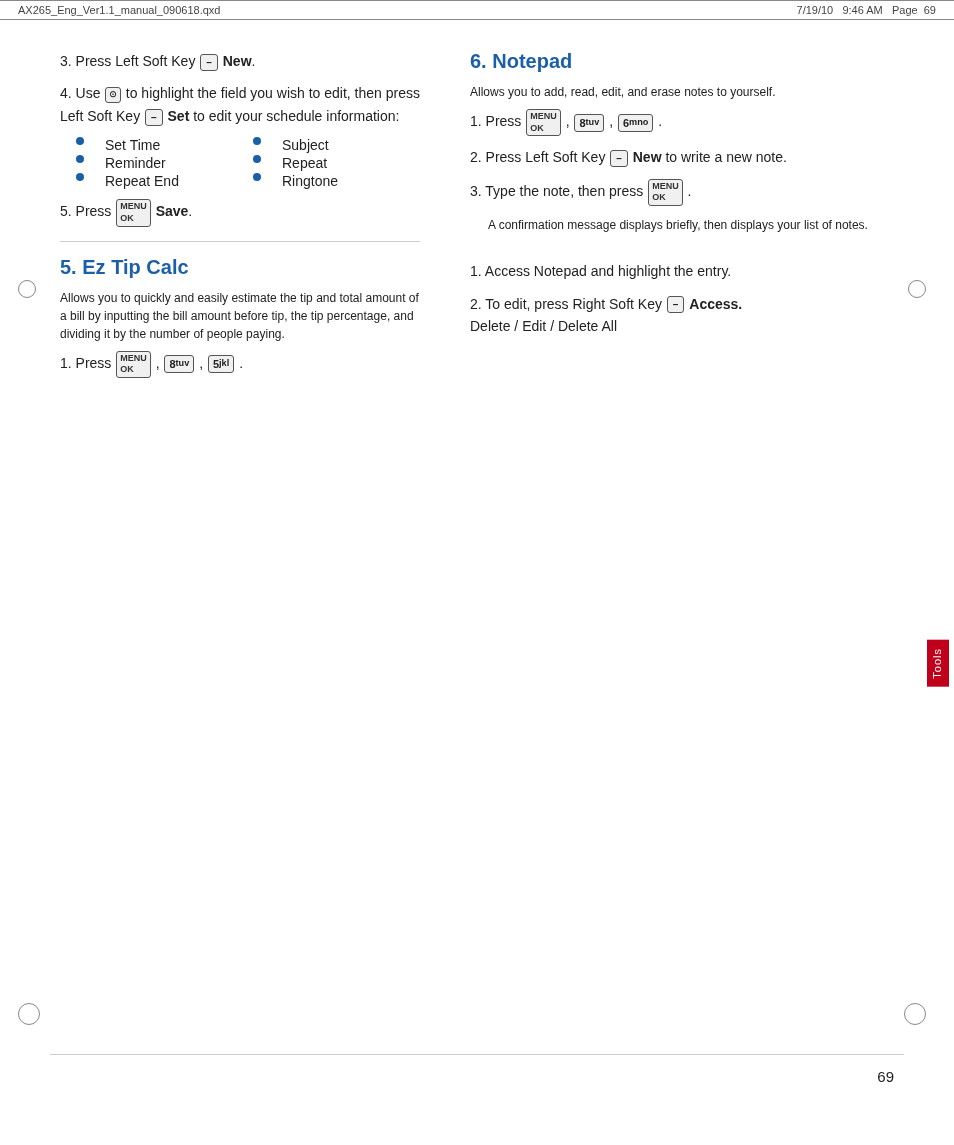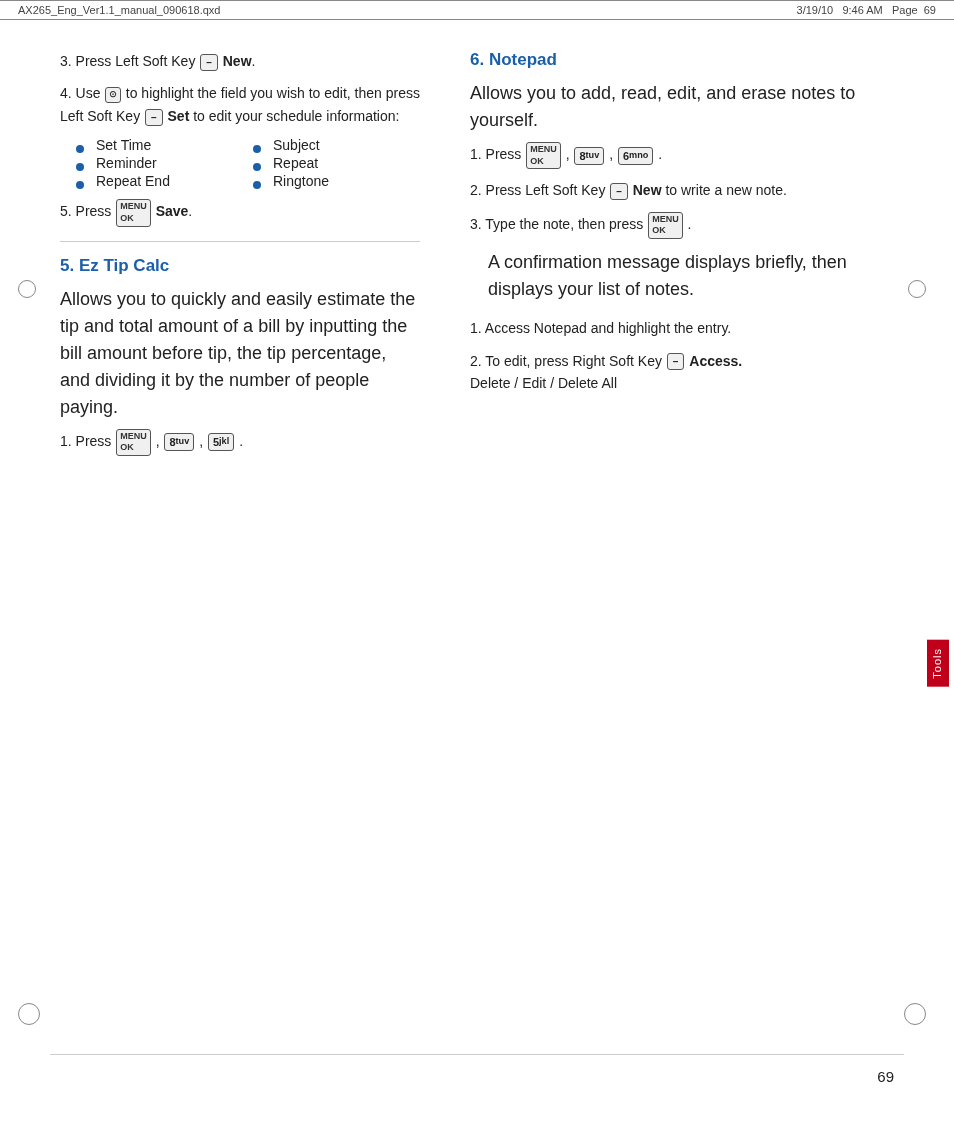--- a/index.html
+++ b/index.html
@@ -59,56 +59,56 @@
       padding-right: 30px;
     }
     .right-col {
       width: 430px;
       padding-left: 20px;
       border-left: none;
     }
 
     
     .section-title {
-      font-size: 17px;
+      font-size: 20px;
       font-weight: bold;
       color: #1a5fa8;
       margin-bottom: 10px;
     }
 
     .section-subtitle {
       font-size: 13px;
       font-weight: bold;
       margin-bottom: 8px;
     }
 
     p {
-      font-size: 18px;
+      font-size: 12px;
       line-height: 1.5;
       margin-bottom: 8px;
     }
 
     .step {
       font-size: 14px;
       line-height: 1.6;
       margin-bottom: 10px;
     }
 
     
     .bullet-grid {
       display: grid;
       grid-template-columns: 1fr 1fr;
       gap: 2px 10px;
       margin: 6px 0 10px 16px;
     }
     .bullet-item {
       font-size: 14px;
       display: flex;
-      align-items: flex-end;
-      gap: 12px;
+      align-items: flex-start;
+      gap: 21px;
     }
     .bullet-dot {
       width: 8px;
       height: 8px;
       border-radius: 50%;
       background: #1a5fa8;
       flex-shrink: 0;
     }
 
     
@@ -170,21 +170,21 @@
       border-top: 1px solid #ccc;
       margin: 14px 0;
     }
   </style>
 </head>
 <body>
 
 <div class="header-bar">
   <span>AX265_Eng_Ver1.1_manual_090618.qxd</span>
   <span>
-    <span>3/19/10</span>&nbsp;&nbsp;&nbsp;<span>9:46 AM</span>&nbsp;&nbsp;&nbsp;<span>Page</span>&nbsp;&nbsp;<span>69</span>
+    <span>7/19/10</span>&nbsp;&nbsp;&nbsp;<span>9:46 AM</span>&nbsp;&nbsp;&nbsp;<span>Page</span>&nbsp;&nbsp;<span>69</span>
   </span>
 </div>
 
 <div class="circle-left" style="top:280px;width:18px;height:18px;"></div>
 <div class="circle-right" style="top:280px;width:18px;height:18px;"></div>
 <div class="circle-left" style="bottom:120px;width:22px;height:22px;"></div>
 <div class="circle-right" style="bottom:120px;width:22px;height:22px;"></div>
 
 <div class="side-tab">
   <span class="side-tab-label">Tools</span>
@@ -282,21 +282,21 @@
       <span class="bold-word"> New</span>
       <span> to write a new note.</span>
     </div>
 
     <div class="step">
       <span>3. Type the note, then press </span>
       <span class="key-icon menu" style="font-size:9px;">MENU<br>OK</span>
       <span> .</span>
     </div>
 
-    <div style="margin-left:18px; margin-bottom:14px;">
+    <div style="margin-left:18px; margin-bottom:26px;">
       <p>A confirmation message displays briefly, then displays your list of notes.</p>
     </div>
 
 
     <div class="step">
       <span>1. </span><span>Access Notepad and highlight the entry.</span>
     </div>
 
     <div class="step">
       <span>2. To edit, press Right Soft Key </span>

